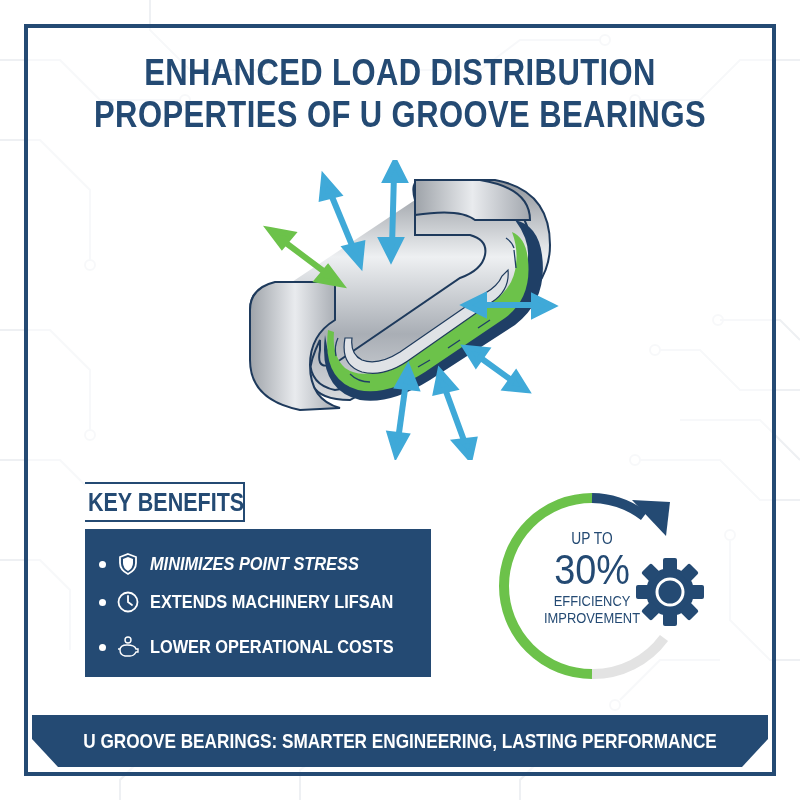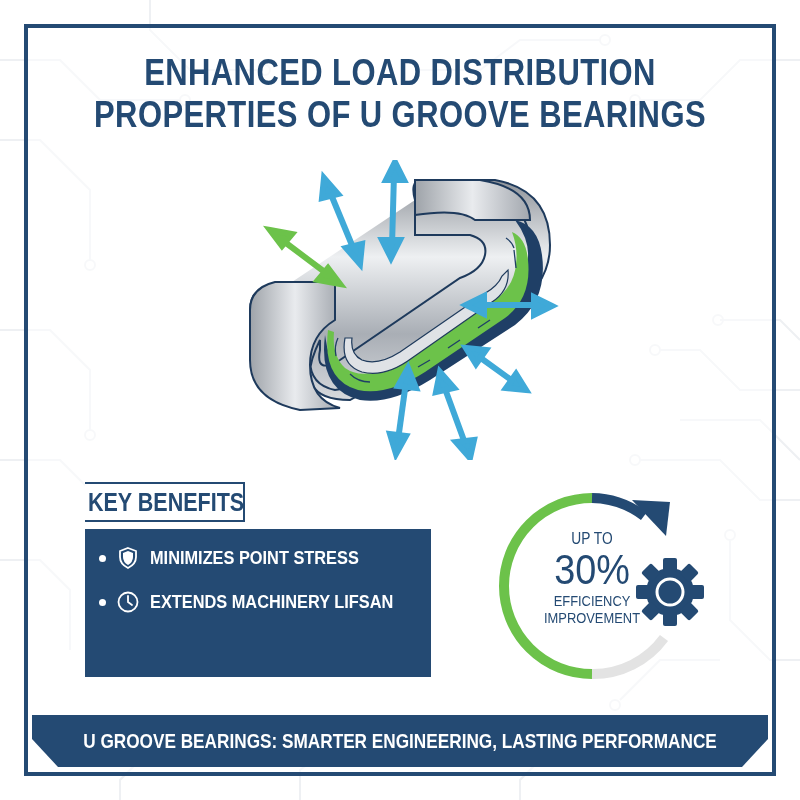--- a/index.html
+++ b/index.html
@@ -172,36 +172,45 @@
       <polygon points="210,212 224,228 206,232"></polygon>
         <polygon points="240,298 226,282 244,280"></polygon>
     </g>
   </g>
 </svg>
 
 <div class="kb-heading-box"></div>
 <div class="kb-heading">KEY BENEFITS</div>
 
 <div class="kb-panel">
-  <div class="kb-item" style="top:14px;">
+  <div class="kb-item" style="top:20px;font-style:italic;">
     <span class="kb-bullet"></span>
     <svg class="kb-icon" viewBox="0 0 24 24">
       <path d="M12 2 L20 5 V11 Q20 18 12 22 Q4 18 4 11 V5 Z" fill="none" stroke="#fff" stroke-width="1.8"></path>
       <path d="M12 5 L17 7 V11 Q17 16 12 19 Q7 16 7 11 V7 Z" fill="#fff"></path>
     </svg>
     <span class="kb-text">MINIMIZES POINT STRESS</span>
   </div>
   <div class="kb-item" style="top:58px;">
     <span class="kb-bullet"></span>
     <svg class="kb-icon" viewBox="0 0 24 24">
       <circle cx="12" cy="12" r="9.5" fill="none" stroke="#fff" stroke-width="1.8"></circle>
       <path d="M12 6 V12 L16 15" fill="none" stroke="#fff" stroke-width="1.8" stroke-linecap="round"></path>
     </svg>
     <span class="kb-text">EXTENDS MACHINERY LIFSAN</span>
   </div>
+  <div class="kb-item" style="top:103px;">
+    <span class="kb-bullet"></span>
+    <svg class="kb-icon" viewBox="0 0 24 24">
+      <circle cx="12" cy="5" r="3" fill="none" stroke="#fff" stroke-width="1.4"></circle>
+      <path d="M4 15 Q4 10 11 10 Q19 10 20 14 L22 14 V17 L20 17 Q18 21 14 21 H9 Q4 20 4 15 Z" fill="none" stroke="#fff" stroke-width="1.4"></path>
+      <path d="M2 14 H4" stroke="#fff" stroke-width="1.4"></path>
+    </svg>
+    <span class="kb-text">LOWER OPERATIONAL COSTS</span>
+  </div>
 </div>
 
 <svg class="gauge" viewBox="0 0 240 200">
 
   <path d="M108 10 A88 88 0 0 0 108 186" fill="none" stroke="#6cc24a" stroke-width="10"></path>
 
   <path d="M108 186 A88 88 0 0 0 180 150" fill="none" stroke="#e3e3e3" stroke-width="10"></path>
 
   <path d="M108 10 A88 88 0 0 1 160 28" fill="none" stroke="#244a73" stroke-width="10"></path>
   <polygon points="148,12 182,48 186,14" fill="#244a73"></polygon>

